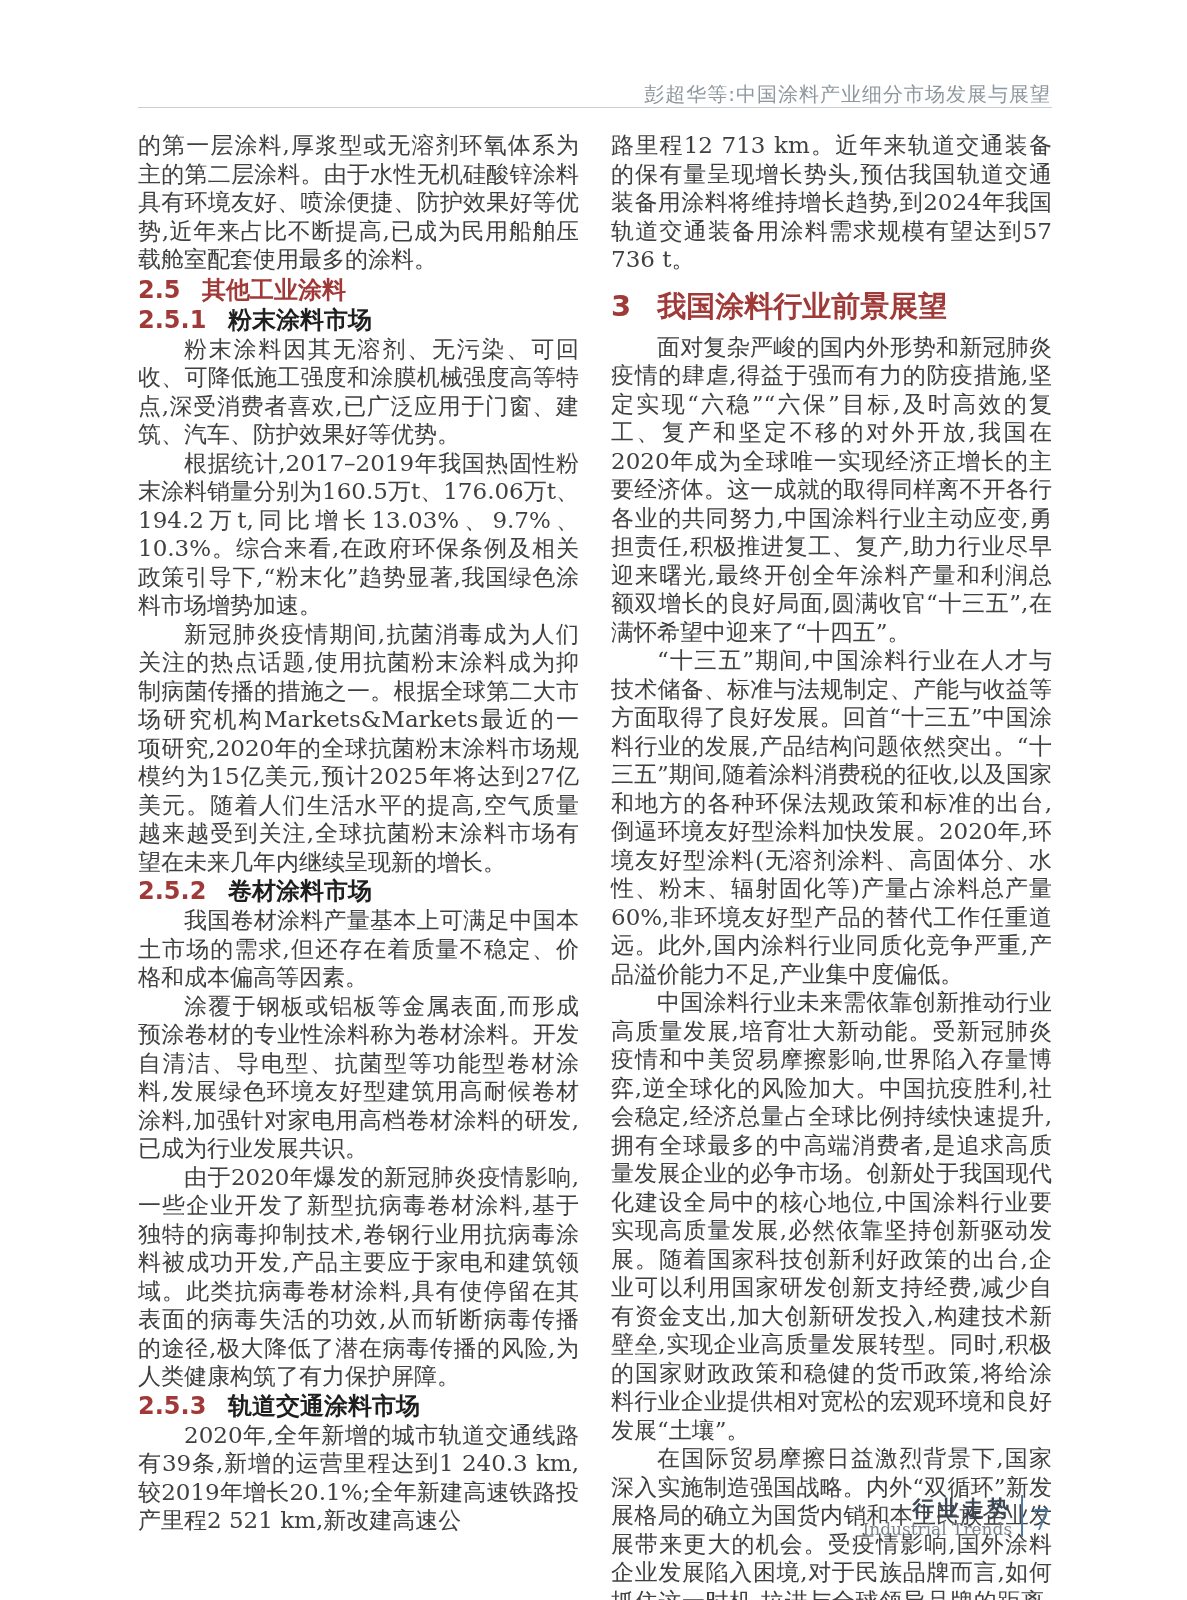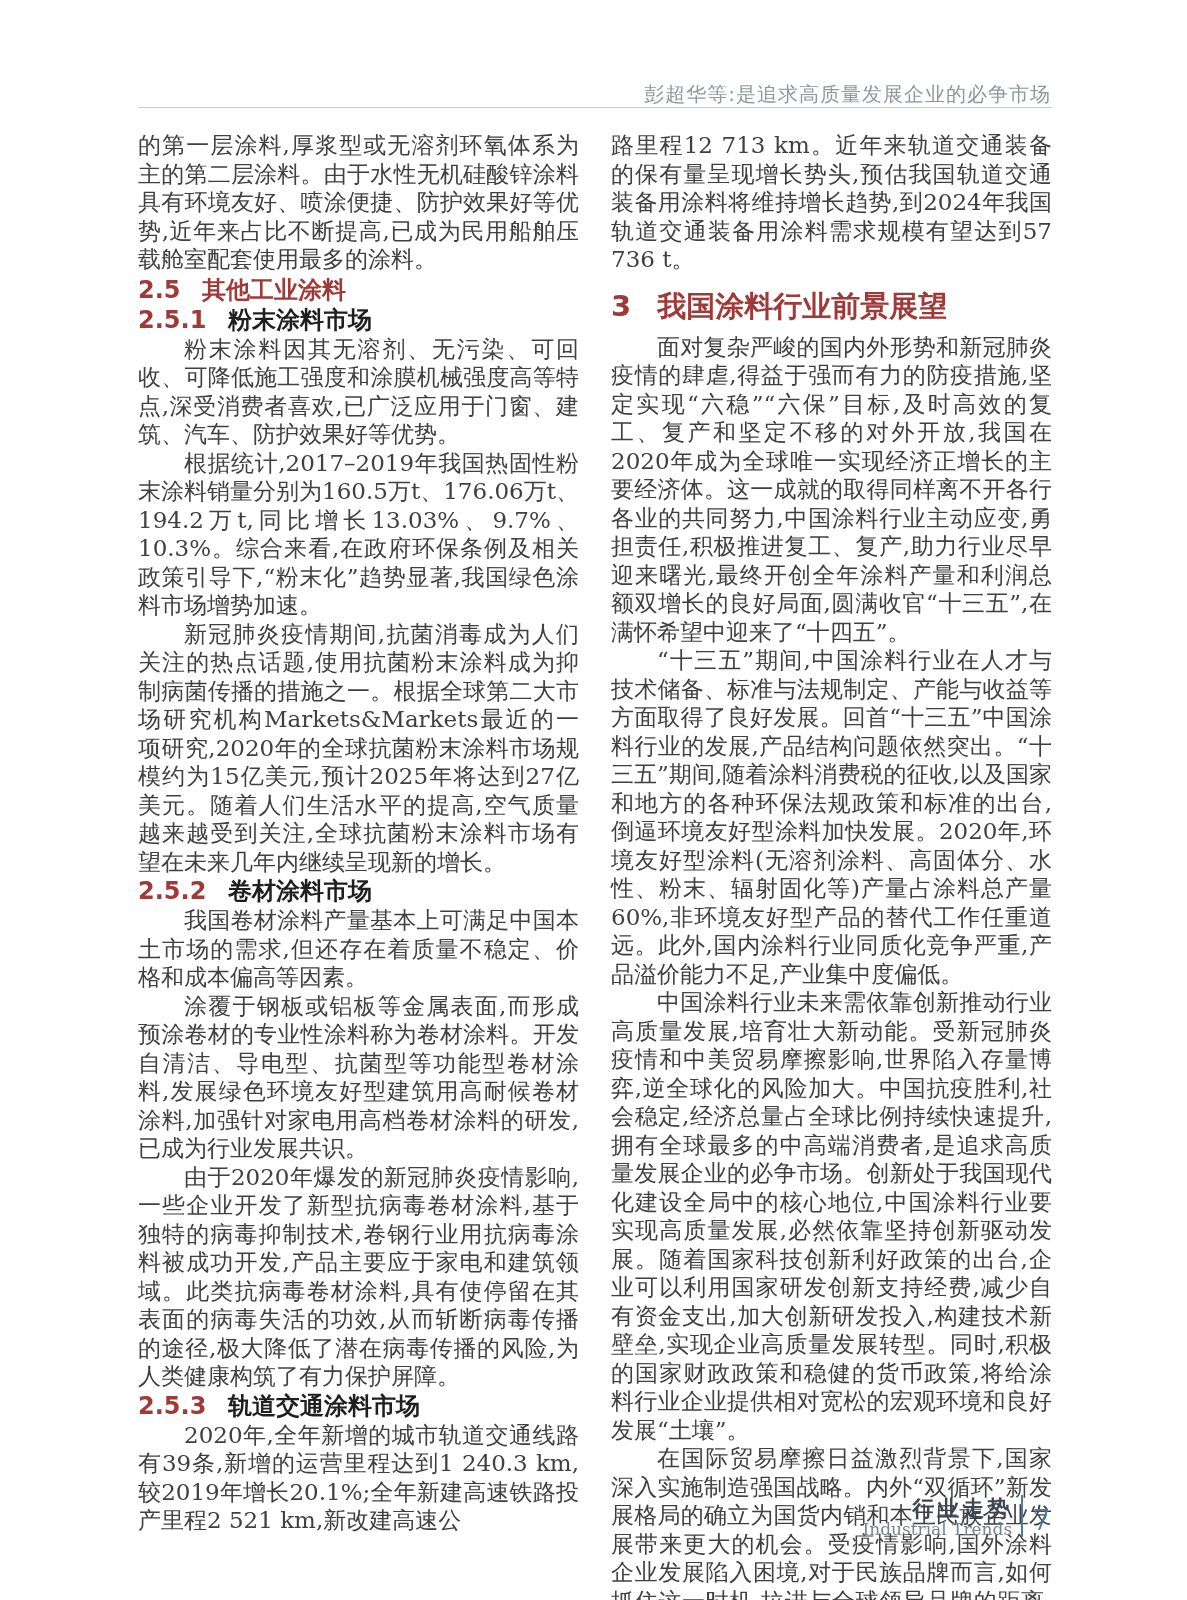--- a/index.html
+++ b/index.html
@@ -74,21 +74,21 @@
     font-size:28px;color:#4d7ba3;
     font-family:"DejaVu Serif","Liberation Serif",serif;
     padding-top:8px;
   }
 </style>
 </head>
 <body>
 
 <div class="page">
 
-  <div class="running-header">彭超华等:是追求高质量发展企业的必争市场</div>
+  <div class="running-header">彭超华等:中国涂料产业细分市场发展与展望</div>
 
   <div class="header-rule"></div>
 
   <div class="columns">
     <div class="col">
         <p class="cont">的第一层涂料,厚浆型或无溶剂环氧体系为主的第二层涂料。由于水性无机硅酸锌涂料具有环境友好、喷涂便捷、防护效果好等优势,近年来占比不断提高,已成为民用船舶压载舱室配套使用最多的涂料。</p>
         <div class="s2"><span class="num">2.5</span><span class="title">其他工业涂料</span></div>
         <div class="s3"><span class="num">2.5.1</span><span class="title">粉末涂料市场</span></div>
         <p class="p">粉末涂料因其无溶剂、无污染、可回收、可降低施工强度和涂膜机械强度高等特点,深受消费者喜欢,已广泛应用于门窗、建筑、汽车、防护效果好等优势。</p>
         <p class="p">根据统计,2017–2019年我国热固性粉末涂料销量分别为160.5万t、176.06万t、194.2万t,同比增长13.03%、9.7%、10.3%。综合来看,在政府环保条例及相关政策引导下,“粉末化”趋势显著,我国绿色涂料市场增势加速。</p>

